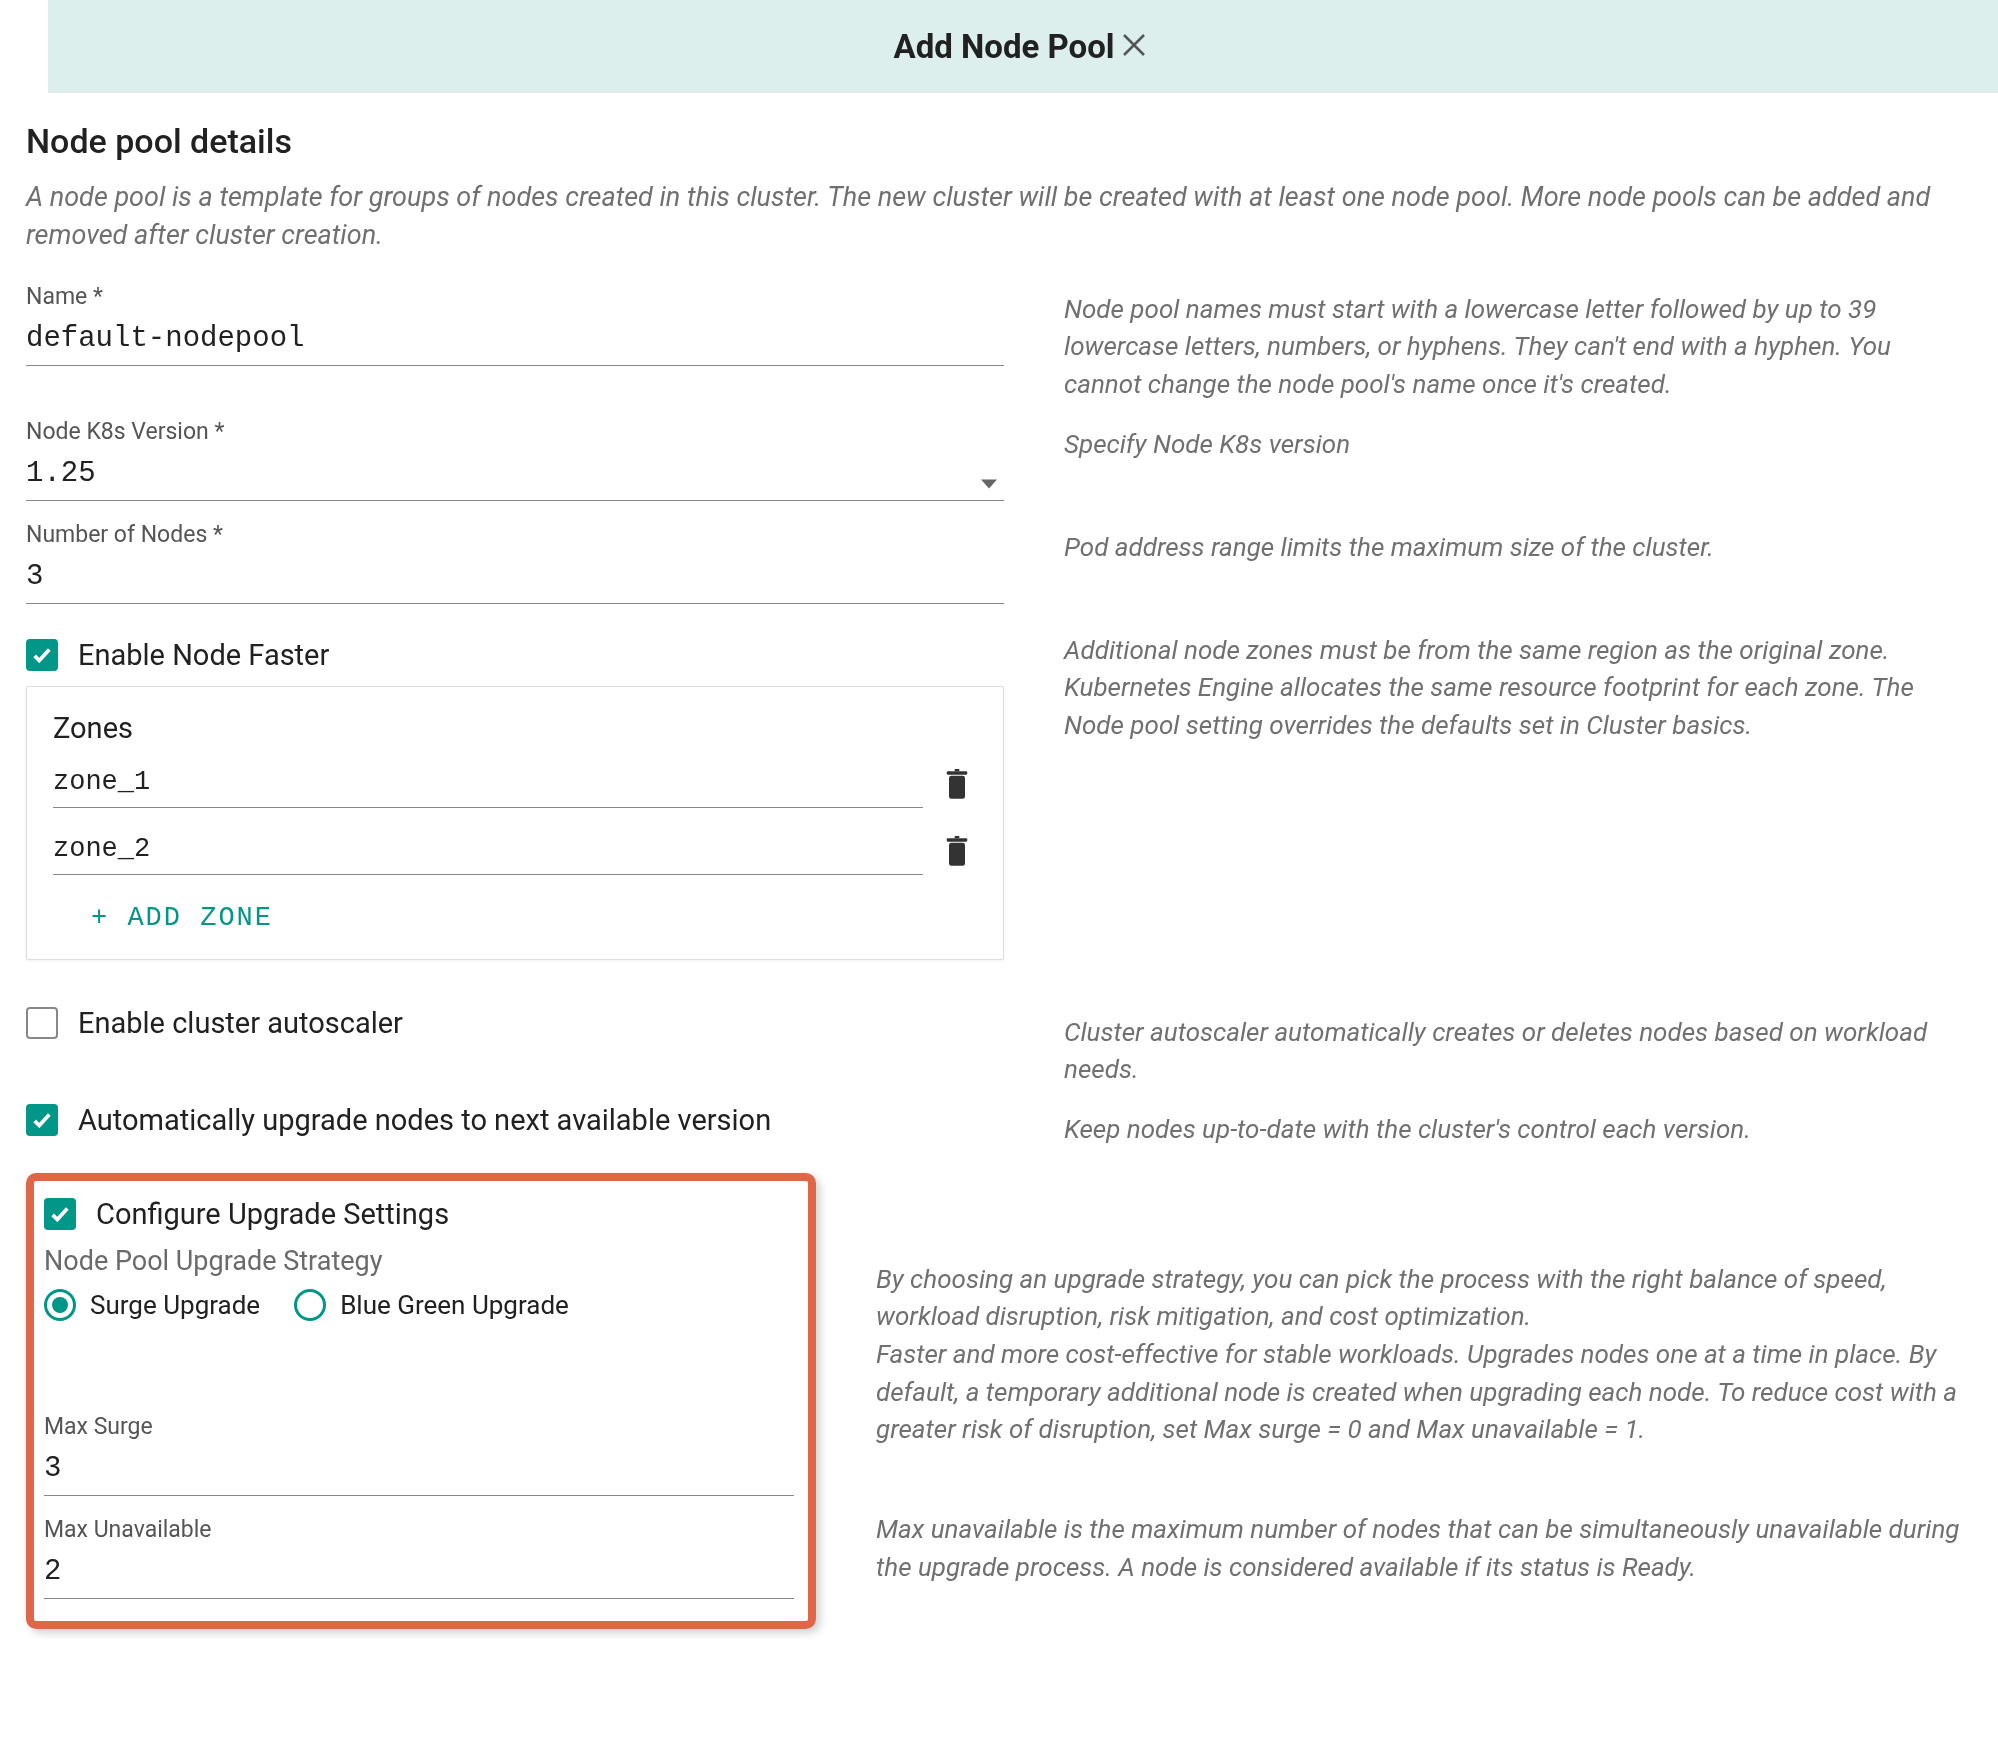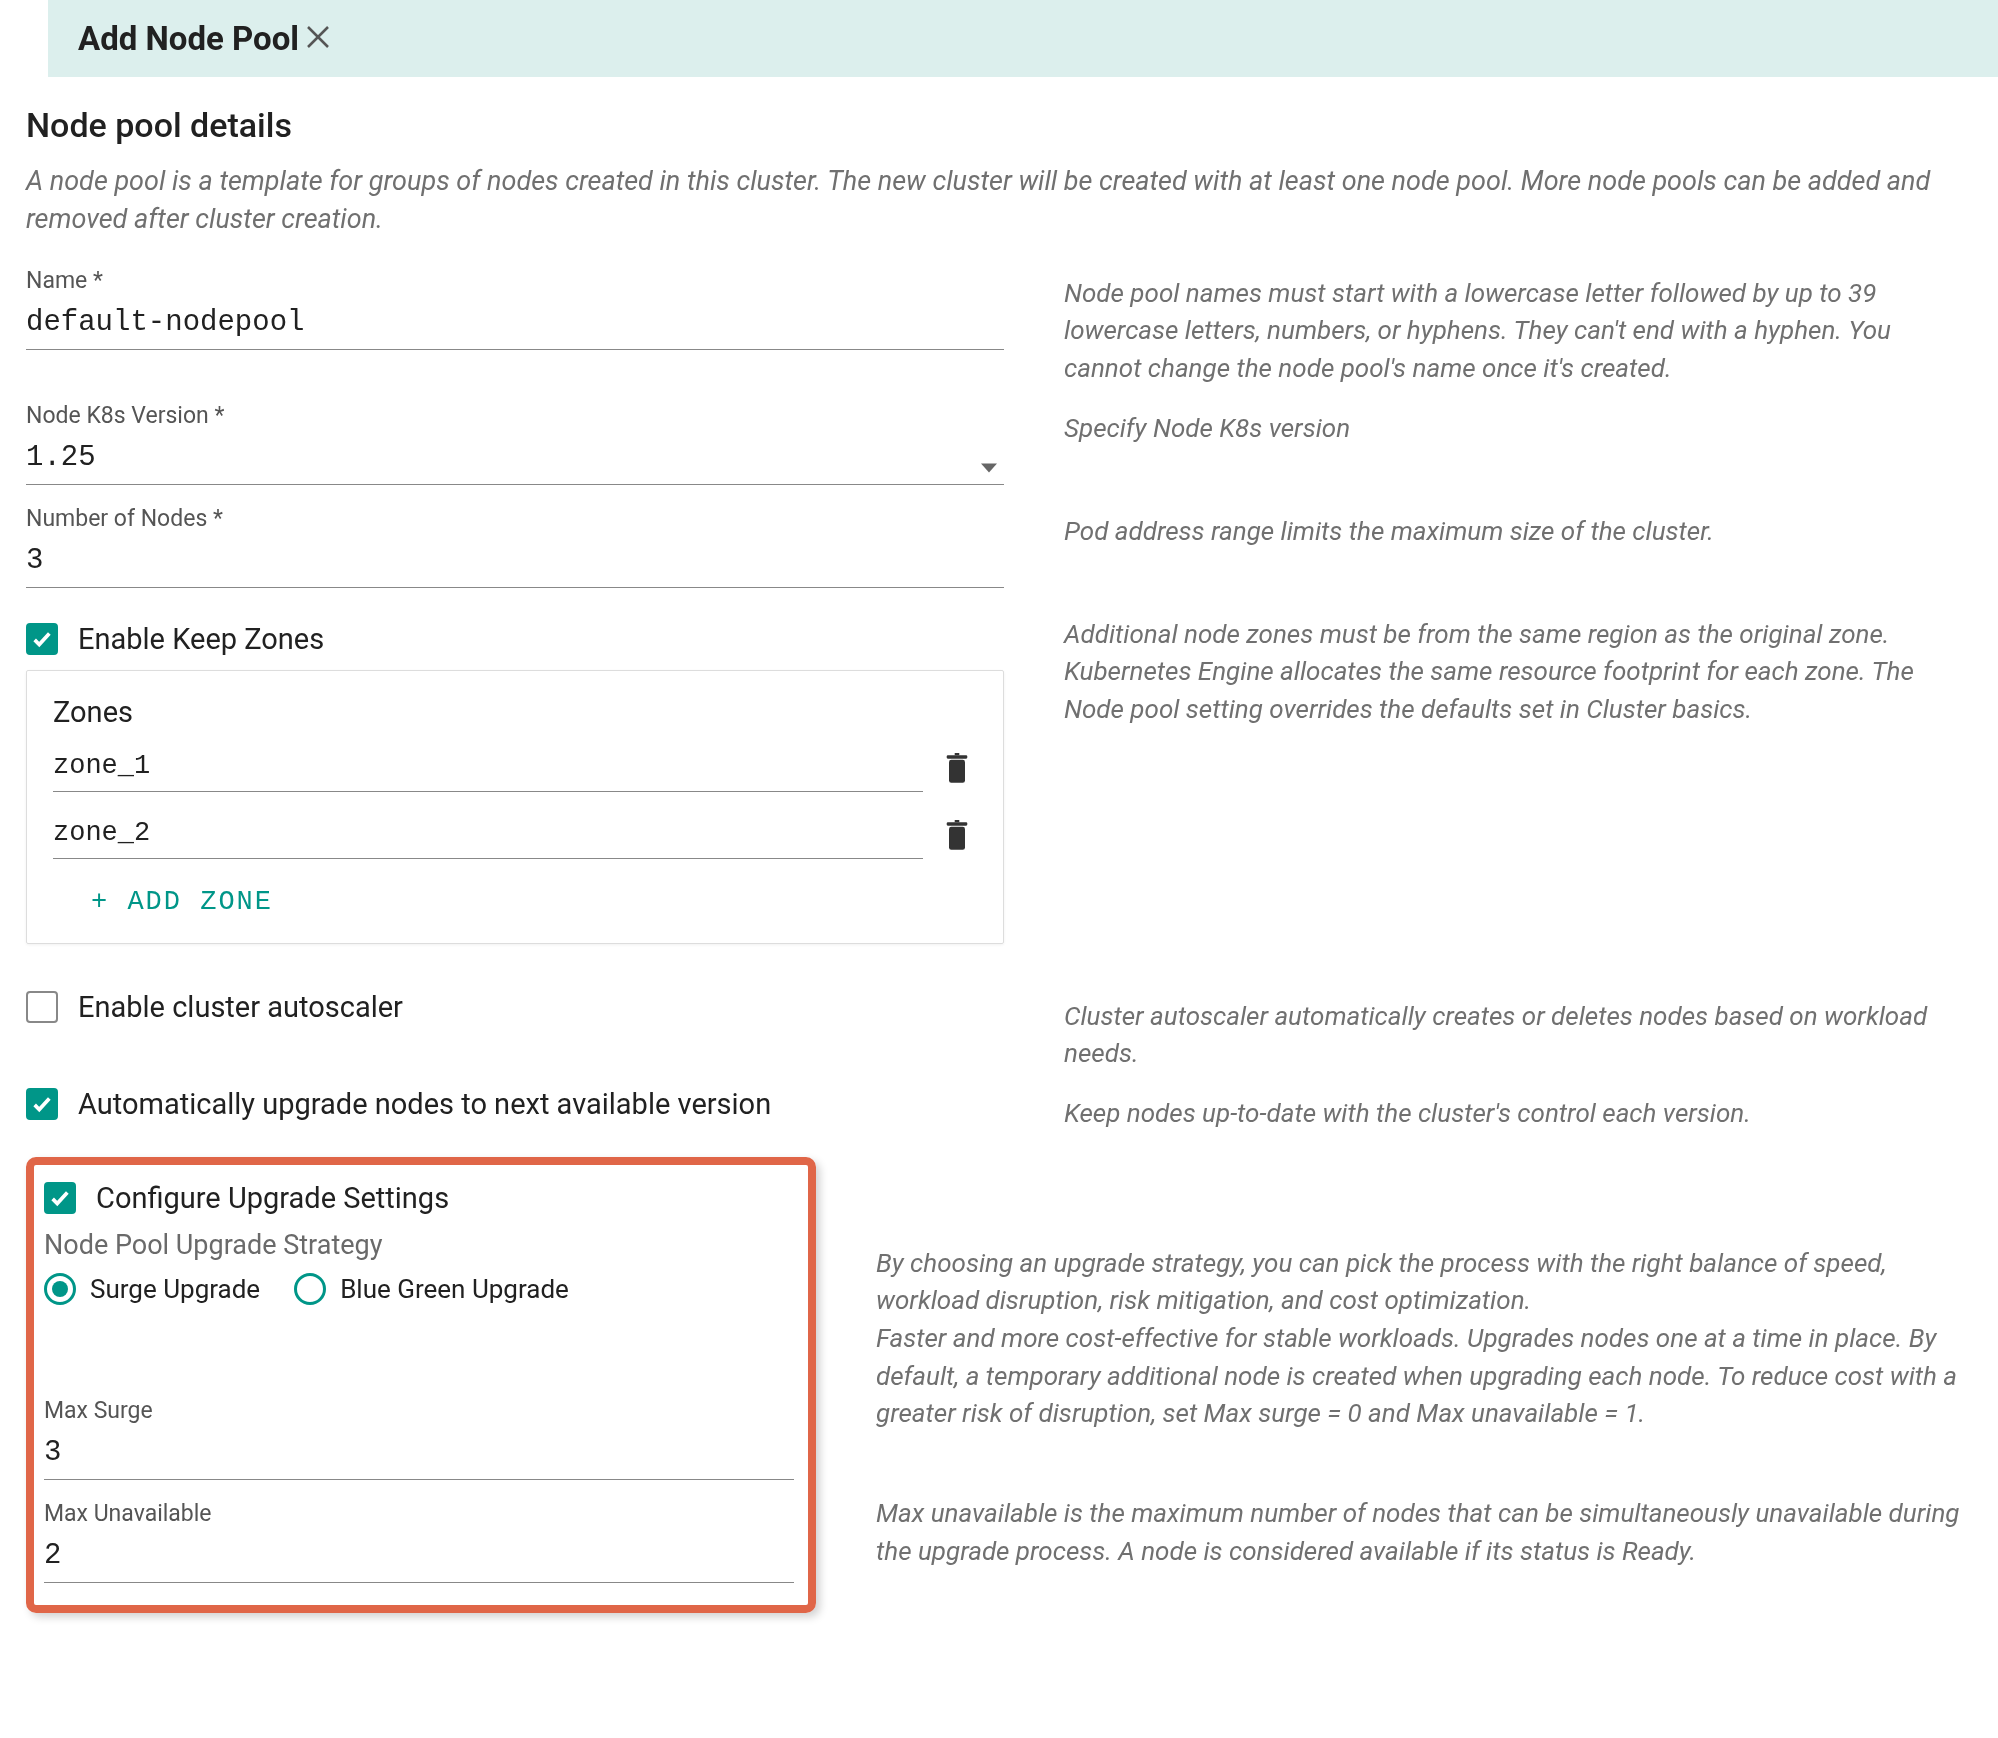--- a/index.html
+++ b/index.html
@@ -5,23 +5,23 @@
   * { box-sizing: border-box; }
   body {
     margin: 0;
     font-family: -apple-system, BlinkMacSystemFont, "Segoe UI", Roboto, "Helvetica Neue", Arial, sans-serif;
     background: #fff;
     color: #212121;
     font-size: 27px;
   }
   .dialog-header {
     background: #dcefed;
-    padding: 18px 30px;
-    display: flex;
-    justify-content: flex-start;
+    padding: 26px 30px;
+    display: flex;
+    justify-content: center;
     align-items: center;
     margin-left: 48px;
   }
   .dialog-header h1 {
     margin: 0;
     font-size: 33px;
     font-weight: 700;
     color: #212121;
   }
   .close-btn {
@@ -256,21 +256,21 @@
   </div>
 
   <div class="row">
     <div class="col-left">
       <div class="checkbox-row">
         <div class="cb checked">
           <svg viewBox="0 0 24 24" fill="none" stroke="currentColor" stroke-width="4">
               <polyline points="4 13 9 18 20 6"></polyline>
             </svg>
         </div>
-        <span class="cb-label">Enable Keep Zones</span>
+        <span class="cb-label">Enable Node Faster</span>
       </div>
       <div class="zones-panel">
         <div class="zones-title">Zones</div>
         <div class="zone-row">
           <input class="text-input" type="text" value="zone_1" style="">
           <button class="del-btn">
             <span>
               <svg viewBox="0 0 24 28" fill="currentColor">
                   <rect x="10" y="0" width="4" height="2"></rect>
                   <rect x="3" y="2" width="18" height="3" rx="1"></rect>

